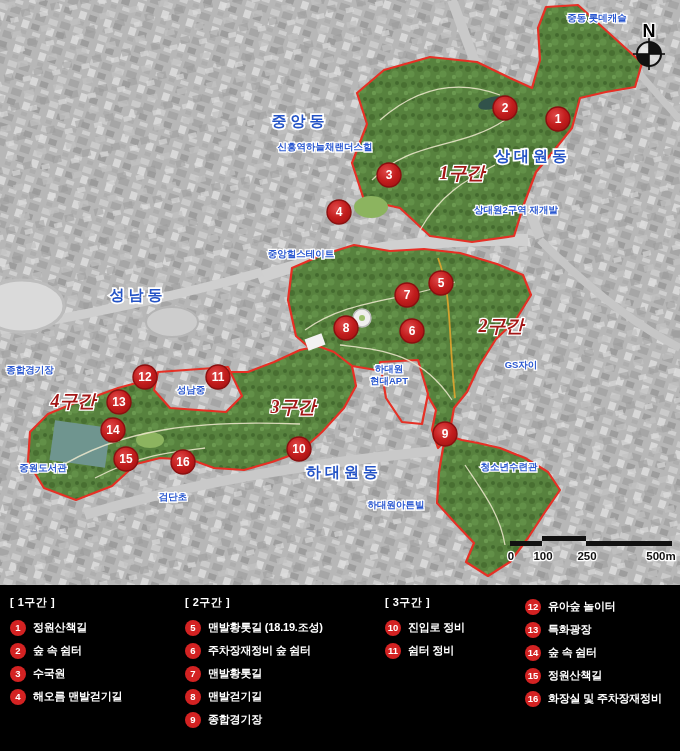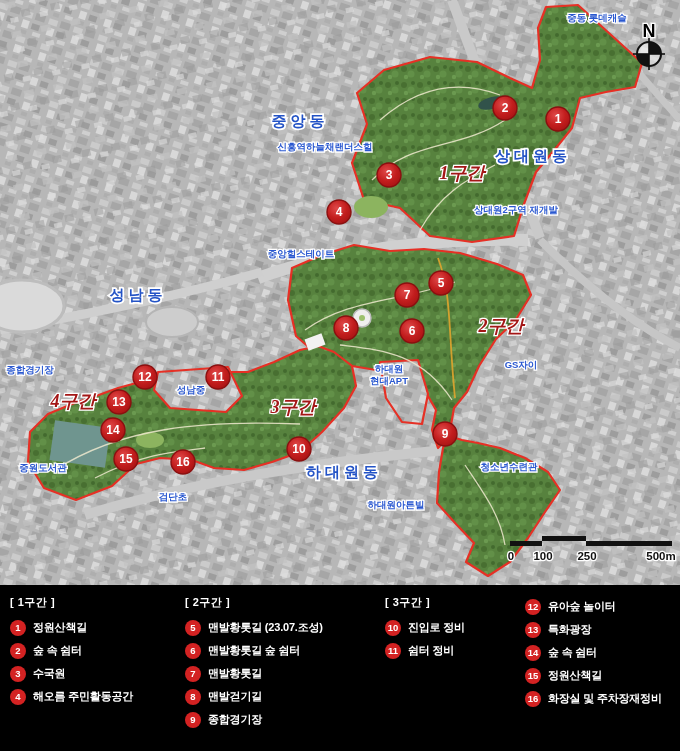--- a/index.html
+++ b/index.html
@@ -241,32 +241,32 @@
         <div class="lrow">
           <span class="badge">2</span>
           <span class="ltext">숲 속 쉼터</span>
         </div>
         <div class="lrow">
           <span class="badge">3</span>
           <span class="ltext">수국원</span>
         </div>
         <div class="lrow">
           <span class="badge">4</span>
-          <span class="ltext">해오름 주민활동공간</span>
+          <span class="ltext">해오름 맨발걷기길</span>
         </div>
       </div>
       <div class="lsec" style="left: 185px;">
         <div class="ltitle">[ 2구간 ]</div>
         <div class="lrow">
           <span class="badge">5</span>
-          <span class="ltext">맨발황톳길 (23.07.조성)</span>
+          <span class="ltext">맨발황톳길 (18.19.조성)</span>
         </div>
         <div class="lrow">
           <span class="badge">6</span>
-          <span class="ltext">맨발황톳길 숲 쉼터</span>
+          <span class="ltext">주차장재정비 숲 쉼터</span>
         </div>
         <div class="lrow">
           <span class="badge">7</span>
           <span class="ltext">맨발황톳길</span>
         </div>
         <div class="lrow">
           <span class="badge">8</span>
           <span class="ltext">맨발걷기길</span>
         </div>
         <div class="lrow">

